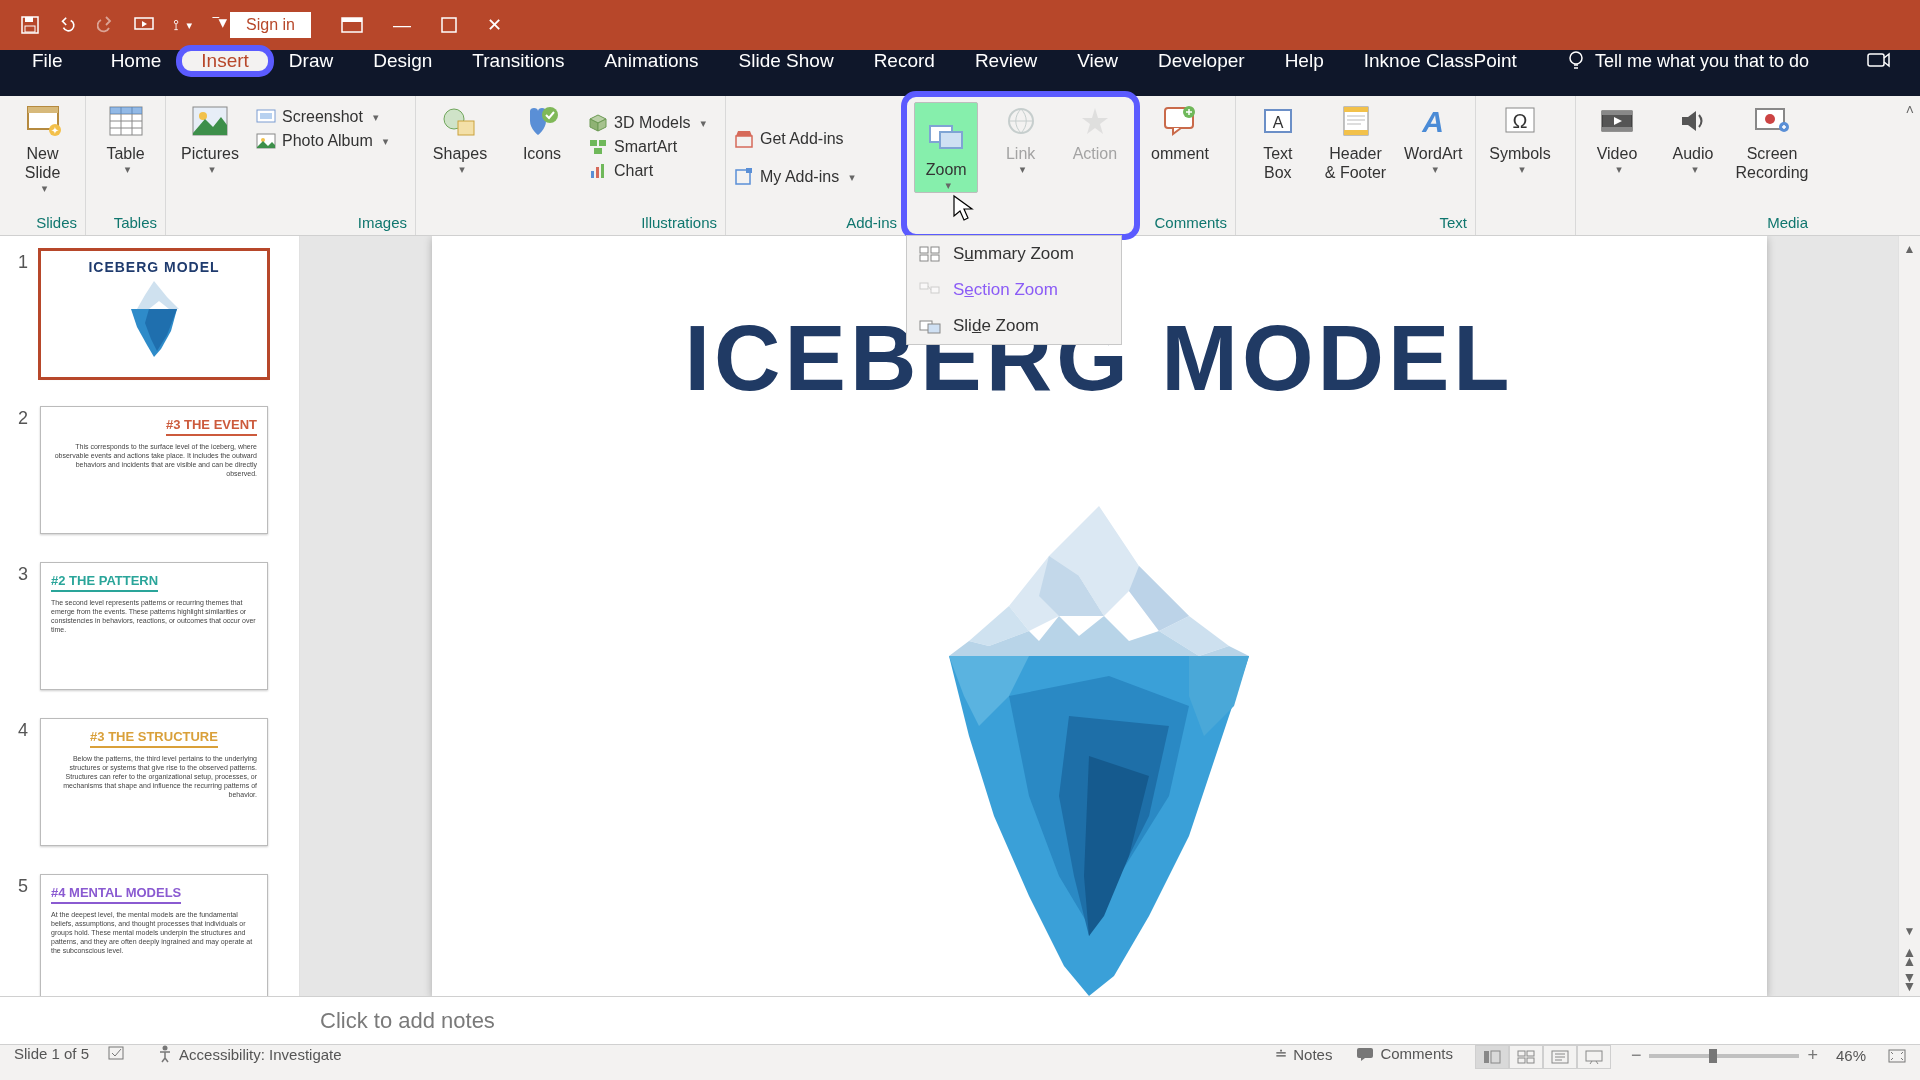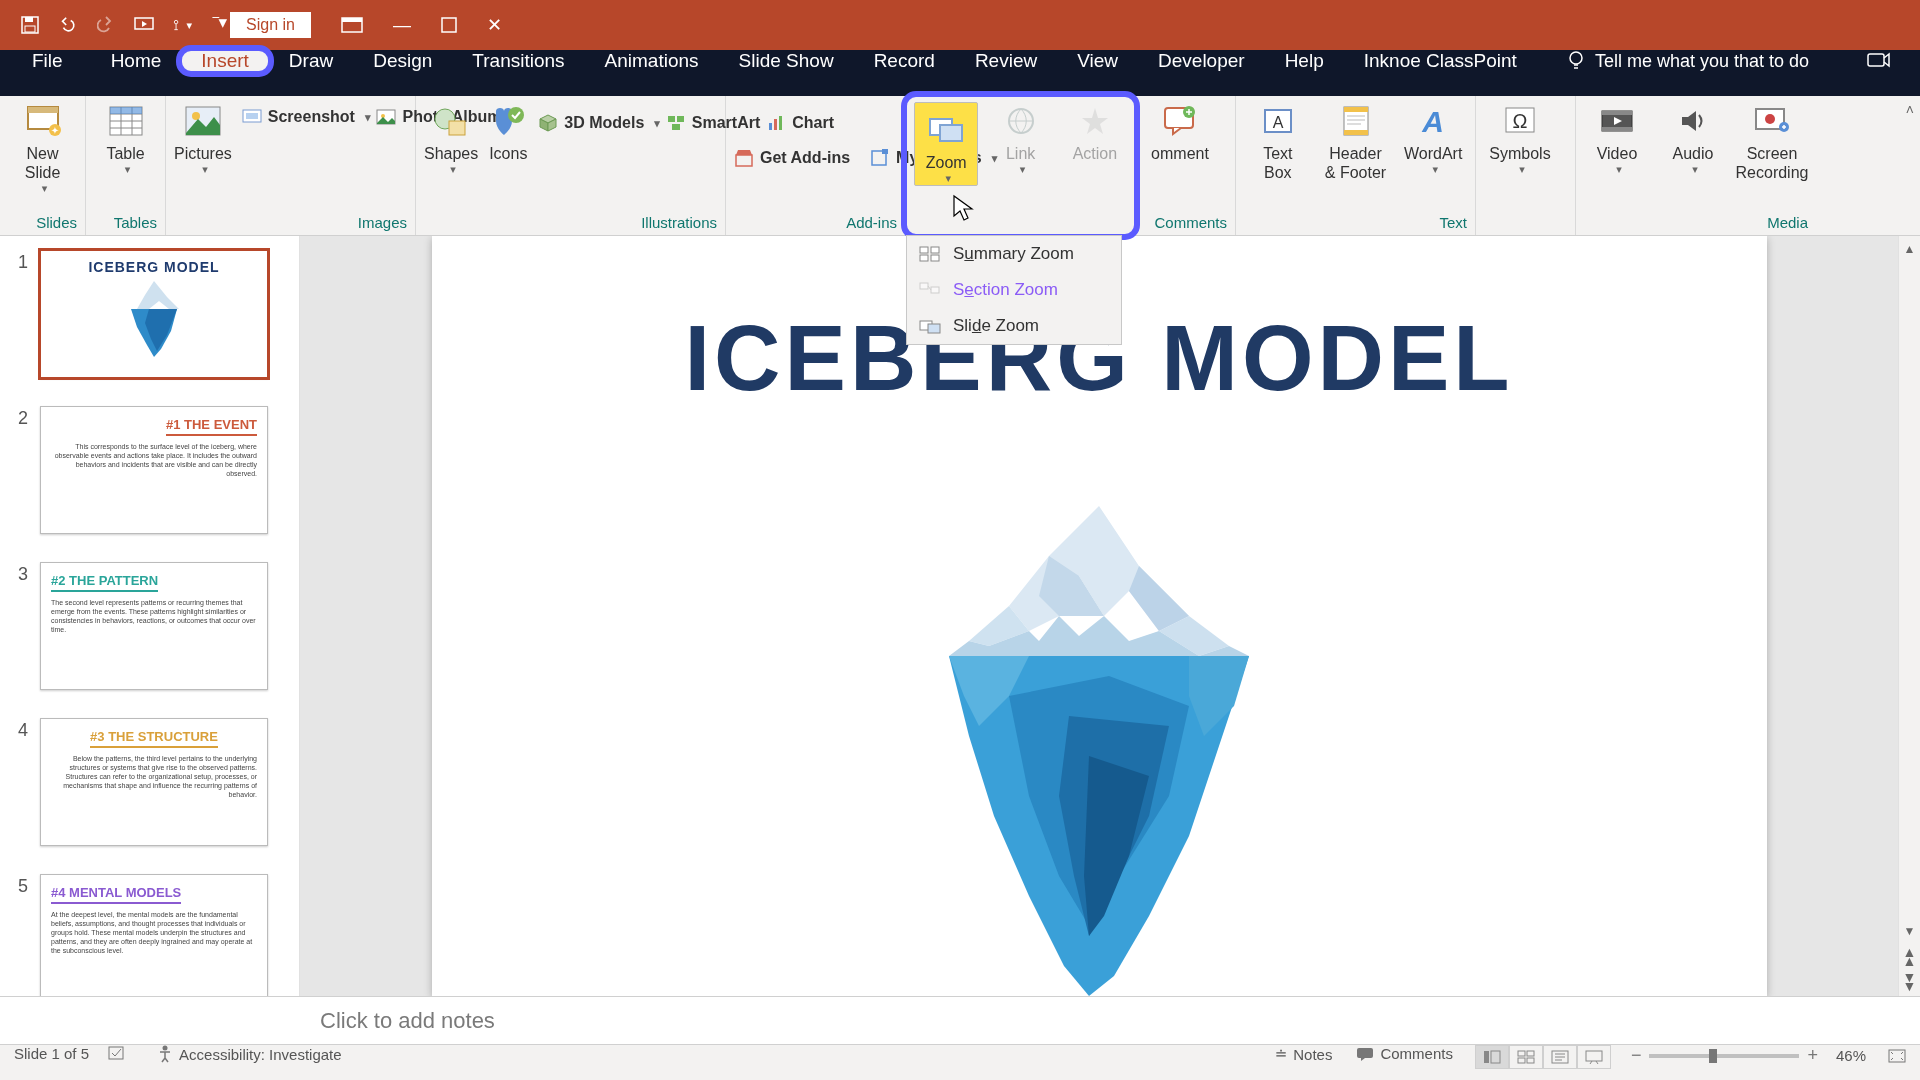--- a/index.html
+++ b/index.html
@@ -35,21 +35,21 @@
   #ribbon {
     height: 140px; background: #f3f2f1; border-bottom: 1px solid #d0d0d0;
     display: flex; position: relative;
   }
   .group { border-right: 1px solid #d9d9d9; display: flex; flex-direction: column; justify-content: space-between; padding: 6px 8px 2px; }
   .group .controls { display: flex; align-items: flex-start; gap: 10px; flex: 1; }
   .group .gname { text-align: right; font-size: 15px; color: #0f766e; padding: 4px 0 2px; }
   .bigbtn { display: flex; flex-direction: column; align-items: center; width: 72px; text-align: center; font-size: 16px; color: #333; line-height: 1.2; cursor: pointer; }
   .bigbtn .bicon { width: 40px; height: 38px; margin-bottom: 4px; display:flex; align-items:center; justify-content:center; }
   .bigbtn.disabled { color: #a3a3a3; }
-  .smallstack { display: flex; flex-direction: row; gap: 6px; font-size: 16px; color: #333; font-weight: bold; }
+  .smallstack { display: flex; flex-direction: column; gap: 6px; font-size: 16px; color: #333; }
   .smallstack .sbtn { display: flex; align-items: center; gap: 6px; cursor: pointer; white-space: nowrap; }
   .sbtn .sicon { width: 20px; height: 18px; display:inline-flex; align-items:center; justify-content:center; }
 
   
   #zoomgroup-wrap { position: relative; }
   #zoom-dropdown {
     position: absolute; top: 100%; left: 0; width: 216px;
     background: #f3f2f1; border: 1px solid #c8c8c8; font-size: 17px; z-index: 30;
   }
   #zoom-dropdown .zitem { display:flex; align-items:center; gap:12px; padding:8px 12px; color:#333; cursor:pointer; }
@@ -351,21 +351,21 @@
             <span class="chevspan">▾</span>
           </div>
       </div>
     </div>
     <div class="gname">Add-ins</div>
   </div>
 
   <div class="group" style="width:230px; padding:0; position:relative; border-right:1px solid #d9d9d9">
     <div id="zoomgroup-wrap" class="hl" style="height:100%; padding:6px 8px 2px; display:flex; flex-direction:column; justify-content:space-between;">
       <div class="controls">
-        <div class="bigbtn" style="background:#fde047;border:1px solid #bdbdbd;border-radius:2px;padding-top:8px">
+        <div class="bigbtn" style="background:#86efac;border:1px solid #bdbdbd;border-radius:2px;padding-top:15px">
           <span class="bicon">
               <svg width="42" height="30">
                 <rect x="4" y="4" width="22" height="16" fill="#fff" stroke="#7fa4d4" stroke-width="2"></rect>
                 <rect x="14" y="10" width="22" height="16" fill="#cfe0f3" stroke="#7fa4d4" stroke-width="2"></rect>
               </svg>
             </span>
           <span>Zoom</span>
             <span class="chevspan">▾</span>
         </div>
         <div class="bigbtn disabled">
@@ -552,21 +552,21 @@
           <polygon points="35,2 48,18 60,30 50,30 40,22 30,30 18,30 26,16" fill="#cfe1ef"></polygon>
           <polygon points="12,30 58,30 52,52 42,70 35,78 28,66 18,48" fill="#2e8bc9"></polygon>
           <polygon points="30,30 58,30 48,56 38,72 32,60 26,44" fill="#1f6fae"></polygon>
         </svg>
       </div>
     </div>
 
     <div class="thumbwrap">
       <div class="thumbnum">2</div>
       <div class="thumb" style="text-align:right">
-        <div style="text-align:right"><span class="t-title" style="color:#cc5a3c;border-color:#cc5a3c">#1 THE EVENT</span></div>
+        <div style="text-align:right"><span class="t-title" style="color:#cc5a3c;border-color:#cc5a3c">#3 THE EVENT</span></div>
         <div class="t-body" style="text-align:right">This corresponds to the surface level of the iceberg, where observable events and actions take place. It includes the outward behaviors and incidents that are visible and can be directly observed.</div>
       </div>
     </div>
     <div class="thumbwrap">
       <div class="thumbnum">3</div>
       <div class="thumb">
         <div><span class="t-title" style="color:#2aa59a;border-color:#2aa59a">#2 THE PATTERN</span></div>
         <div class="t-body">The second level represents patterns or recurring themes that emerge from the events. These patterns highlight similarities or consistencies in behaviors, reactions, or outcomes that occur over time.</div>
       </div>
     </div>

